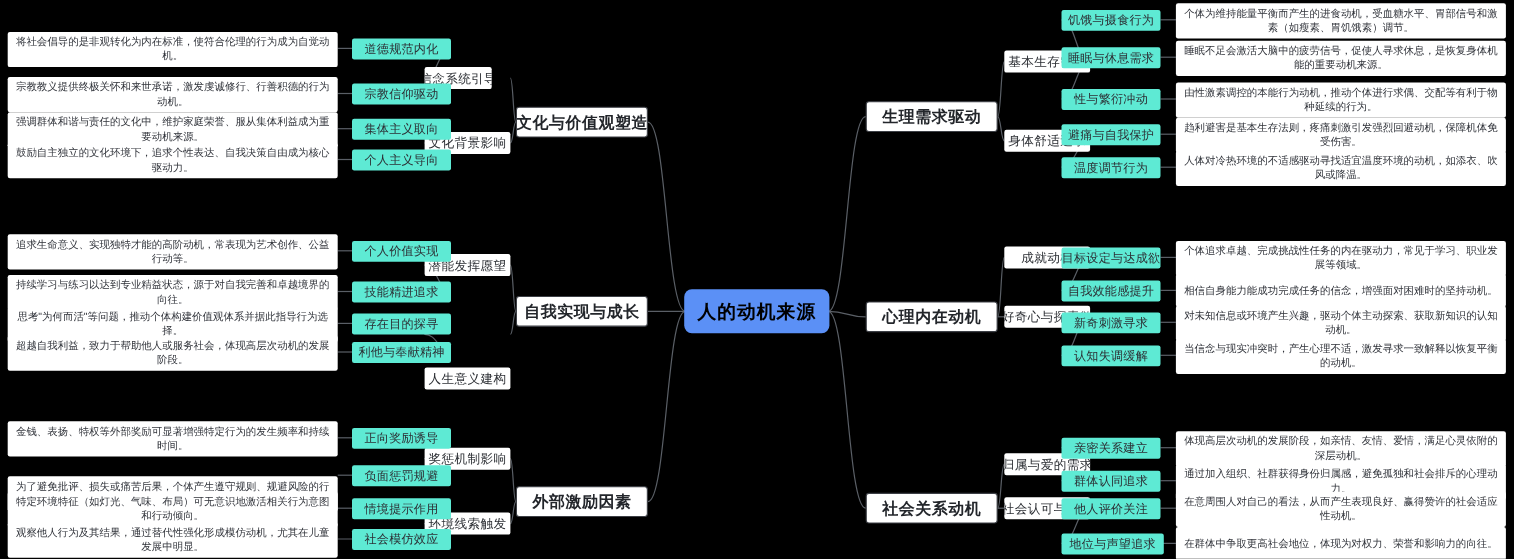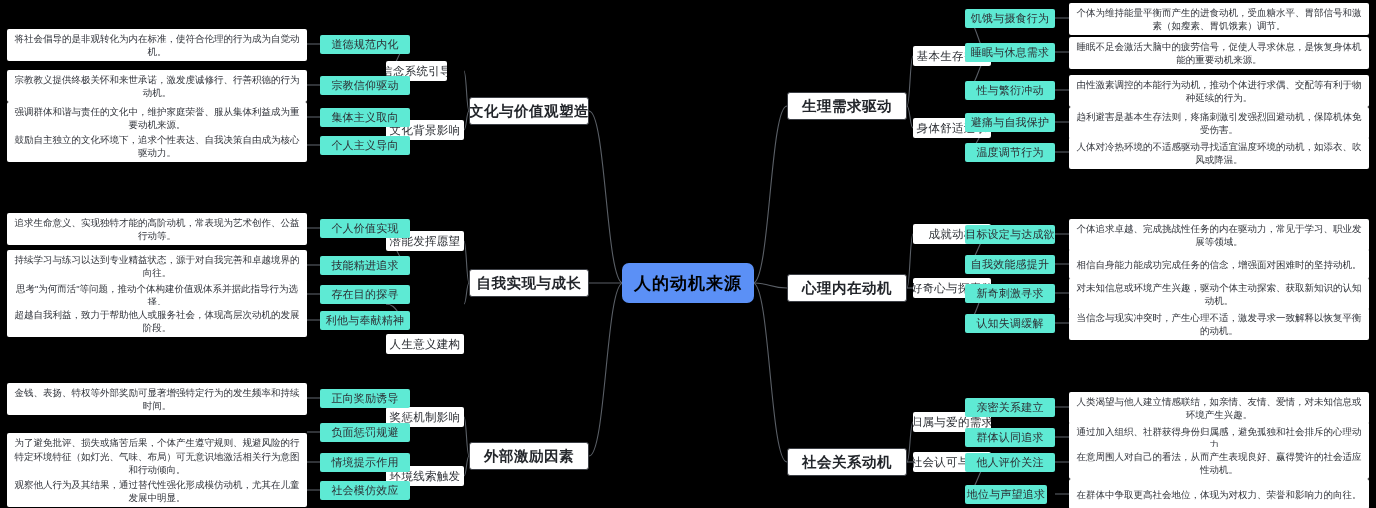--- a/index.html
+++ b/index.html
@@ -165,27 +165,27 @@
     <div class="node l3" style="left: 965px; top: 254.5px; width: 90px; height: 19px;">自我效能感提升</div>
     <div class="node l4" style="left: 1069px; top: 249px; width: 300px; min-height: 30px;">相信自身能力能成功完成任务的信念，增强面对困难时的坚持动机。</div>
     <div class="node l2" style="left: 913px; top: 278px; width: 78px; height: 20px;">好奇心与探索欲</div>
     <div class="node l3" style="left: 965px; top: 283.5px; width: 90px; height: 19px;">新奇刺激寻求</div>
     <div class="node l4" style="left: 1069px; top: 278px; width: 300px; min-height: 30px;">对未知信息或环境产生兴趣，驱动个体主动探索、获取新知识的认知动机。</div>
     <div class="node l3" style="left: 965px; top: 313.5px; width: 90px; height: 19px;">认知失调缓解</div>
     <div class="node l4" style="left: 1069px; top: 308px; width: 300px; min-height: 30px;">当信念与现实冲突时，产生心理不适，激发寻求一致解释以恢复平衡的动机。</div>
     <div class="node l1" style="left: 787px; top: 448px; width: 120px; height: 28px;">社会关系动机</div>
     <div class="node l2" style="left: 913px; top: 412px; width: 78px; height: 20px;">归属与爱的需求</div>
     <div class="node l3" style="left: 965px; top: 397.5px; width: 90px; height: 19px;">亲密关系建立</div>
-    <div class="node l4" style="left: 1069px; top: 392px; width: 300px; min-height: 30px;">人类渴望与他人建立情感联结，如亲情、友情、爱情，对未知信息或环境产生兴趣。</div>
+    <div class="node l4" style="left: 1069px; top: 392px; width: 300px; min-height: 30px;">体现高层次动机的发展阶段，如亲情、友情、爱情，满足心灵依附的深层动机。</div>
     <div class="node l3" style="left: 965px; top: 427.5px; width: 90px; height: 19px;">群体认同追求</div>
     <div class="node l4" style="left: 1069px; top: 422px; width: 300px; min-height: 30px;">通过加入组织、社群获得身份归属感，避免孤独和社会排斥的心理动力。</div>
     <div class="node l2" style="left: 913px; top: 452px; width: 78px; height: 20px;">社会认可与尊重</div>
     <div class="node l3" style="left: 965px; top: 452.5px; width: 90px; height: 19px;">他人评价关注</div>
     <div class="node l4" style="left: 1069px; top: 447px; width: 300px; min-height: 30px;">在意周围人对自己的看法，从而产生表现良好、赢得赞许的社会适应性动机。</div>
-    <div class="node l3" style="left: 965px; top: 484.5px; width: 82px; height: 19px;">地位与声望追求</div>
+    <div class="node l3" style="left: 965px; top: 484.5px; width: 93px; height: 19px;">地位与声望追求</div>
     <div class="node l4" style="left: 1069px; top: 479px; width: 300px; min-height: 30px;">在群体中争取更高社会地位，体现为对权力、荣誉和影响力的向往。</div>
     <div class="node l1" style="left: 469px; top: 97px; width: 120px; height: 28px;">文化与价值观塑造</div>
     <div class="node l2" style="left: 386px; top: 61px; width: 61px; height: 20px;">信念系统引导</div>
     <div class="node l3" style="left: 320px; top: 34.5px; width: 90px; height: 19px;">道德规范内化</div>
     <div class="node l4" style="left: 7px; top: 29px; width: 300px; min-height: 30px; text-align: center;">将社会倡导的是非观转化为内在标准，使符合伦理的行为成为自觉动机。</div>
     <div class="node l3" style="left: 320px; top: 75.5px; width: 90px; height: 19px;">宗教信仰驱动</div>
     <div class="node l4" style="left: 7px; top: 70px; width: 300px; min-height: 30px;">宗教教义提供终极关怀和来世承诺，激发虔诚修行、行善积德的行为动机。</div>
     <div class="node l2" style="left: 386px; top: 120px; width: 78px; height: 20px;">文化背景影响</div>
     <div class="node l3" style="left: 320px; top: 107.5px; width: 90px; height: 19px;">集体主义取向</div>
     <div class="node l4" style="left: 7px; top: 102px; width: 300px; min-height: 30px;">强调群体和谐与责任的文化中，维护家庭荣誉、服从集体利益成为重要动机来源。</div>

